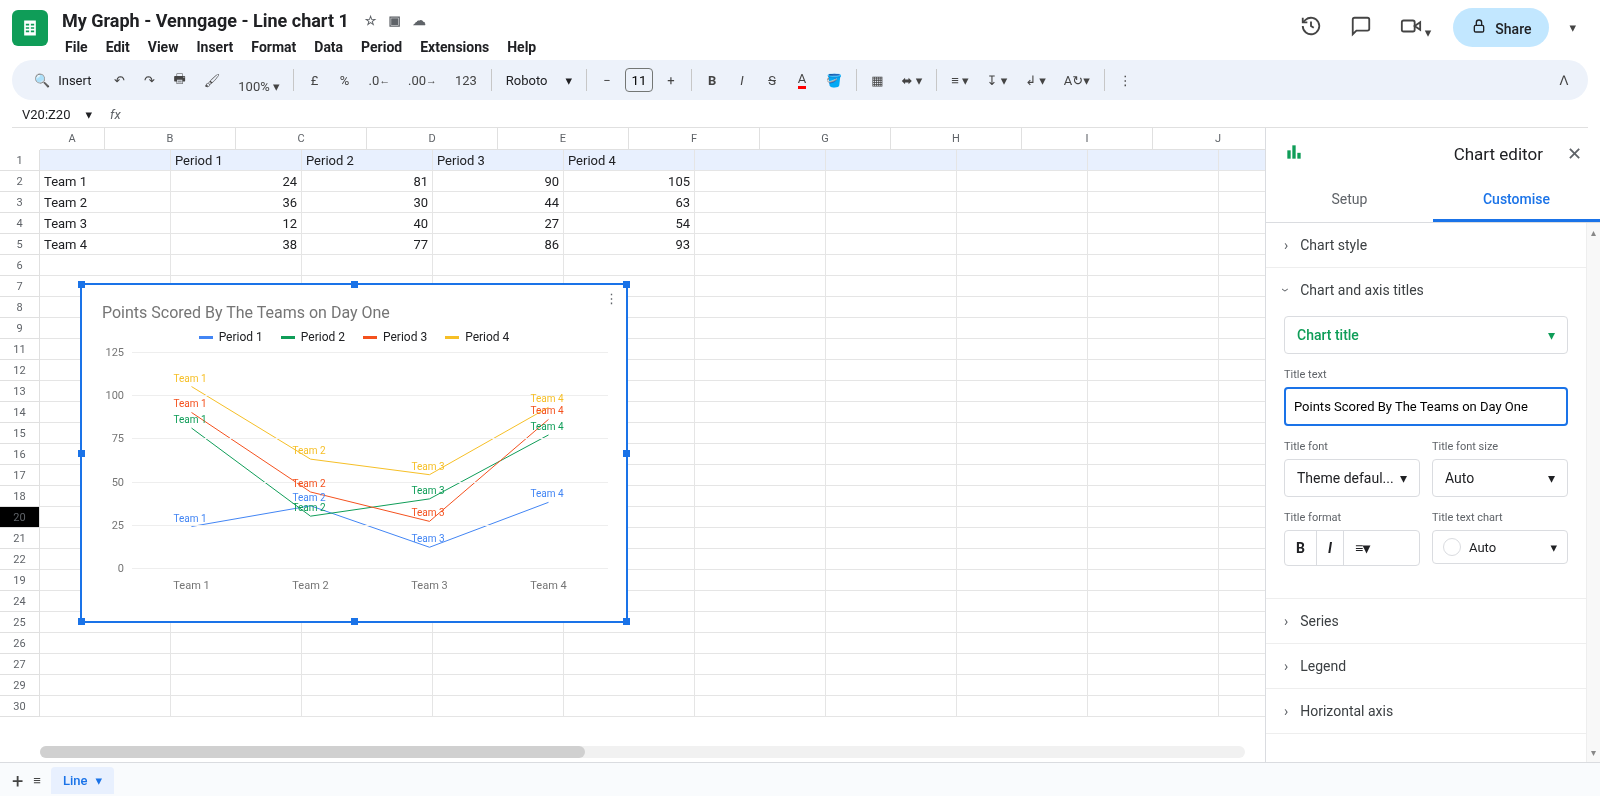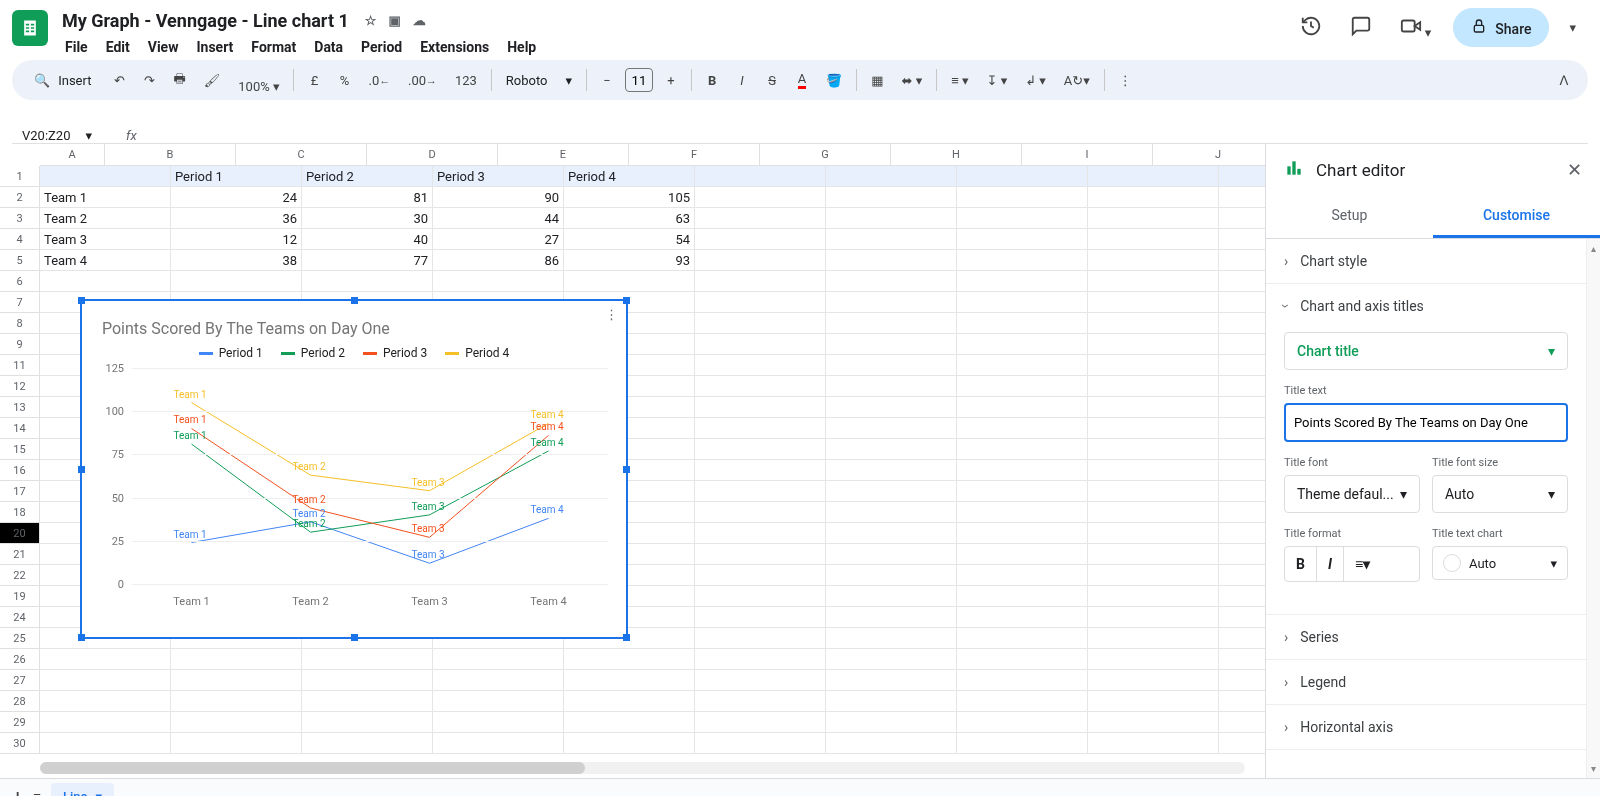--- a/index.html
+++ b/index.html
@@ -20,21 +20,21 @@
 .toolbar-wrap { padding: 0 12px; }
 .toolbar { background:#edf2fa; border-radius:40px; height:40px; display:flex; align-items:center; padding:0 10px; gap:2px; }
 .tbtn { padding:6px 8px; border-radius:4px; color:#444; display:flex; align-items:center; justify-content:center; min-width:28px; height:28px; }
 .tsep { width:1px; height:22px; background:#c7c7c7; margin:0 4px; }
 .menus-pill { display:flex; align-items:center; gap:8px; background:transparent; padding:4px 12px; border-radius:18px; }
 .zoom { position:relative;margin-top:12px; }
 .font-sel { display:flex; align-items:center; gap:18px; padding:0 8px; }
 .fsize { display:flex; align-items:center; gap:4px; }
 .fsize input { width:28px; height:24px; text-align:center; border:1px solid #747775; border-radius:4px; background:transparent; }
 .toolbar-end { margin-left:auto; }
-.namebox-row { display:flex; align-items:flex-end; height:26px; border-bottom:1px solid #e0e0e0; margin-top:18px;gap:16px; }
+.namebox-row { display:flex; align-items:center; height:26px; border-bottom:1px solid #e0e0e0; margin-top:2px; }
 .namebox { width:90px; padding:0 10px; font-size:13px; display:flex; align-items:center; justify-content:space-between; }
 .fx { padding:0 8px; color:#5f6368; font-style:italic; }
 .main { display:flex; height:calc(796px - 60px - 40px - 26px - 6px - 30px); }
 .sheet-area { flex:1; position:relative; overflow:hidden; }
 .colhdr { display:flex; height:22px; background:#fff; border-bottom:1px solid #e0e0e0; margin-left:40px; }
 .colhdr div { flex:0 0 131px; border-right:1px solid #e0e0e0; text-align:center; font-size:11px; color:#5f6368; line-height:22px; }
 .colhdr div:first-child { flex:0 0 65px; }
 .grid-rows { position:relative; }
 .row { display:flex; height:21px; }
 .rowhdr { flex:0 0 40px; text-align:center; font-size:11px; color:#5f6368; border-right:1px solid #e0e0e0; border-bottom:1px solid #e0e0e0; line-height:21px; background:#fff; }
@@ -53,21 +53,21 @@
 .chart-plot { position:relative; height:240px; margin:0 18px; }
 .yaxis { position:absolute; left:0; top:0; bottom:24px; width:28px; }
 .ytick { position:absolute; right:4px; font-size:11px; color:#757575; transform:translateY(-50%); }
 .plot { position:absolute; left:32px; right:0; top:0; bottom:24px; }
 .gridline { position:absolute; left:0; right:0; border-top:1px solid #eee; }
 .xaxis { position:absolute; left:32px; right:0; bottom:0; display:flex; }
 .xtick { flex:1; text-align:center; font-size:11px; color:#757575; }
 svg.lines { position:absolute; left:0; top:0; width:100%; height:100%; }
 .dlabel { position:absolute; font-size:10px; white-space:nowrap; }
 .sidebar { width:335px; border-left:1px solid #dadce0; background:#fff; display:flex; flex-direction:column; }
-.side-hdr { display:flex; align-items:center; gap:12px; padding:14px 18px; }
+.side-hdr { display:flex; align-items:center; gap:24px; padding:14px 18px;text-align:right; }
 .side-hdr .icon { color:#0f9d58; }
 .side-hdr h2 { font-size:17px; font-weight:400; flex:1; }
 .side-tabs { display:flex; border-bottom:1px solid #dadce0; }
 .side-tabs div { flex:1; text-align:center; padding:12px 0; font-size:14px; color:#5f6368; }
 .side-tabs div.active { color:#1a73e8; border-bottom:3px solid #1a73e8; font-weight:500; }
 .side-body { flex:1; overflow-y:auto; padding:0; }
 .acc-item { border-bottom:1px solid #eee; }
 .acc-hdr { display:flex; align-items:center; gap:12px; padding:14px 18px; font-size:14px; color:#3c4043; }
 .acc-hdr .chev { color:#5f6368; }
 .acc-body { padding:4px 18px 18px 18px; }
@@ -544,33 +544,20 @@
           <div class="cell"></div>
           <div class="cell"></div>
           <div class="cell"></div>
           <div class="cell"></div>
           <div class="cell"></div>
           <div class="cell"></div>
           <div class="cell"></div>
           <div class="cell"></div>
         </div>
         <div class="row">
-          <div class="rowhdr">28</div>
-          <div class="cell"></div>
-          <div class="cell"></div>
-          <div class="cell"></div>
-          <div class="cell"></div>
-          <div class="cell"></div>
-          <div class="cell"></div>
-          <div class="cell"></div>
-          <div class="cell"></div>
-          <div class="cell"></div>
-          <div class="cell"></div>
-        </div>
-        <div class="row">
           <div class="rowhdr">29</div>
           <div class="cell"></div>
           <div class="cell"></div>
           <div class="cell"></div>
           <div class="cell"></div>
           <div class="cell"></div>
           <div class="cell"></div>
           <div class="cell"></div>
           <div class="cell"></div>
           <div class="cell"></div>

